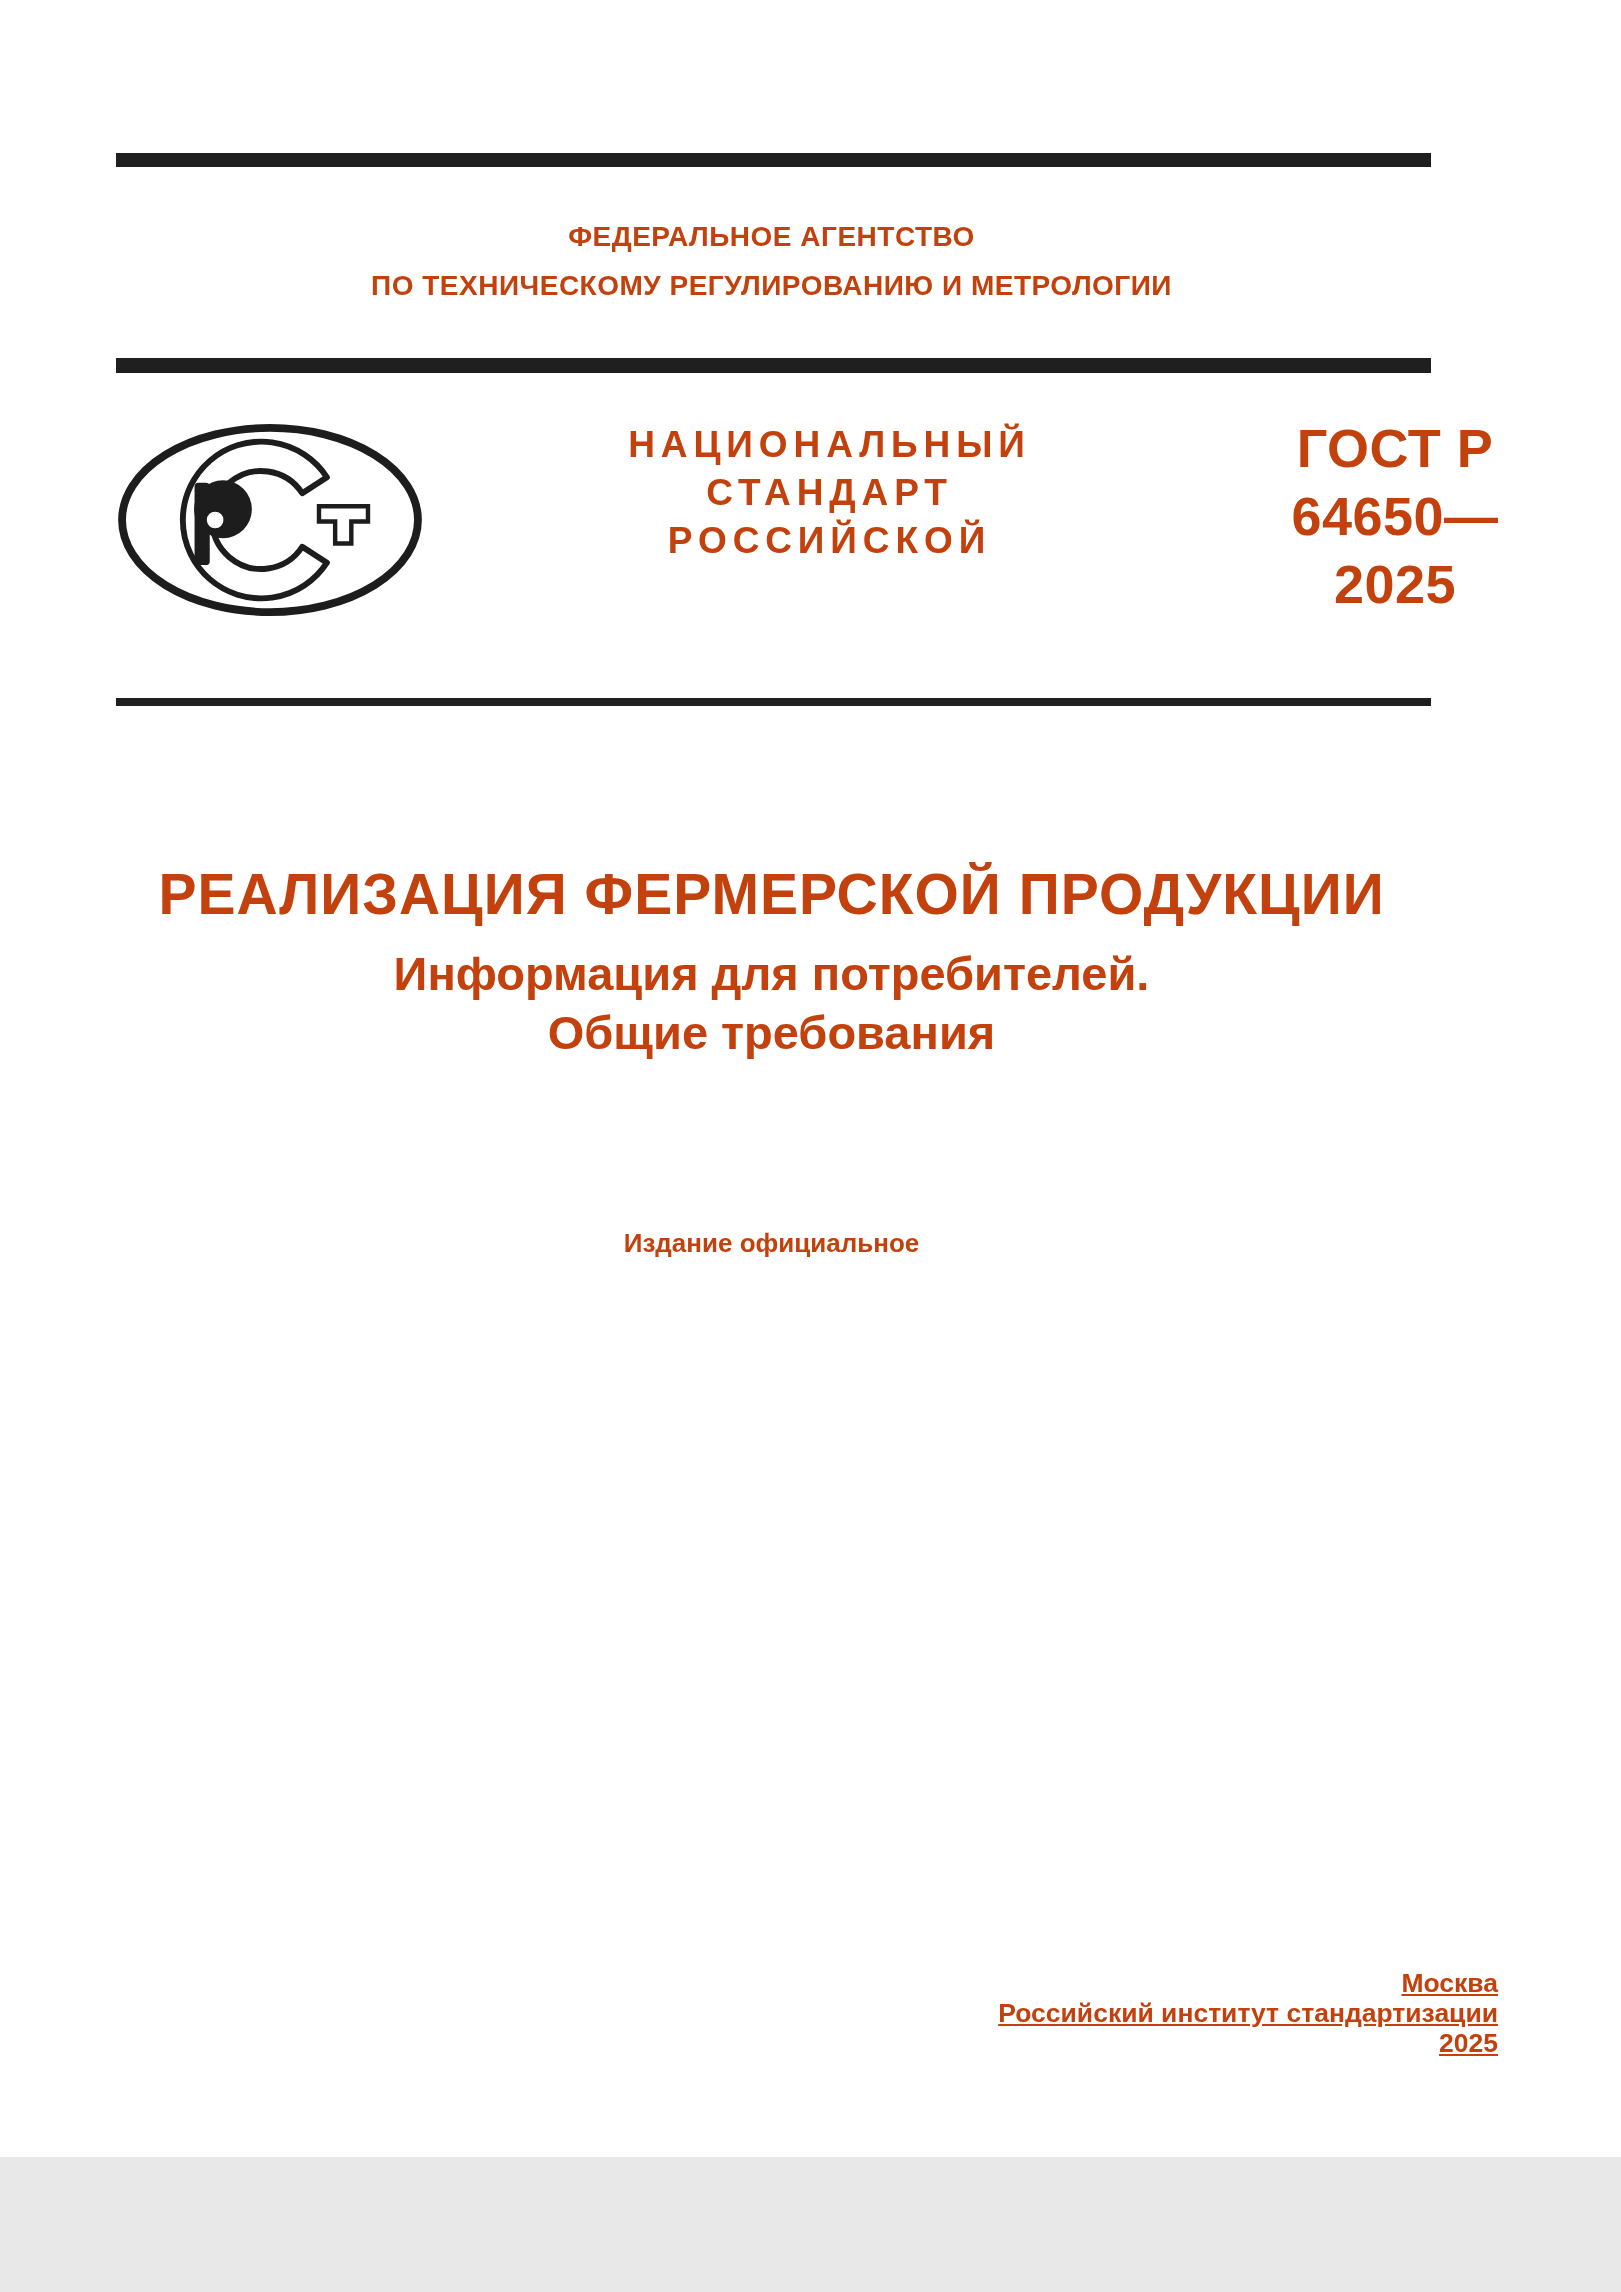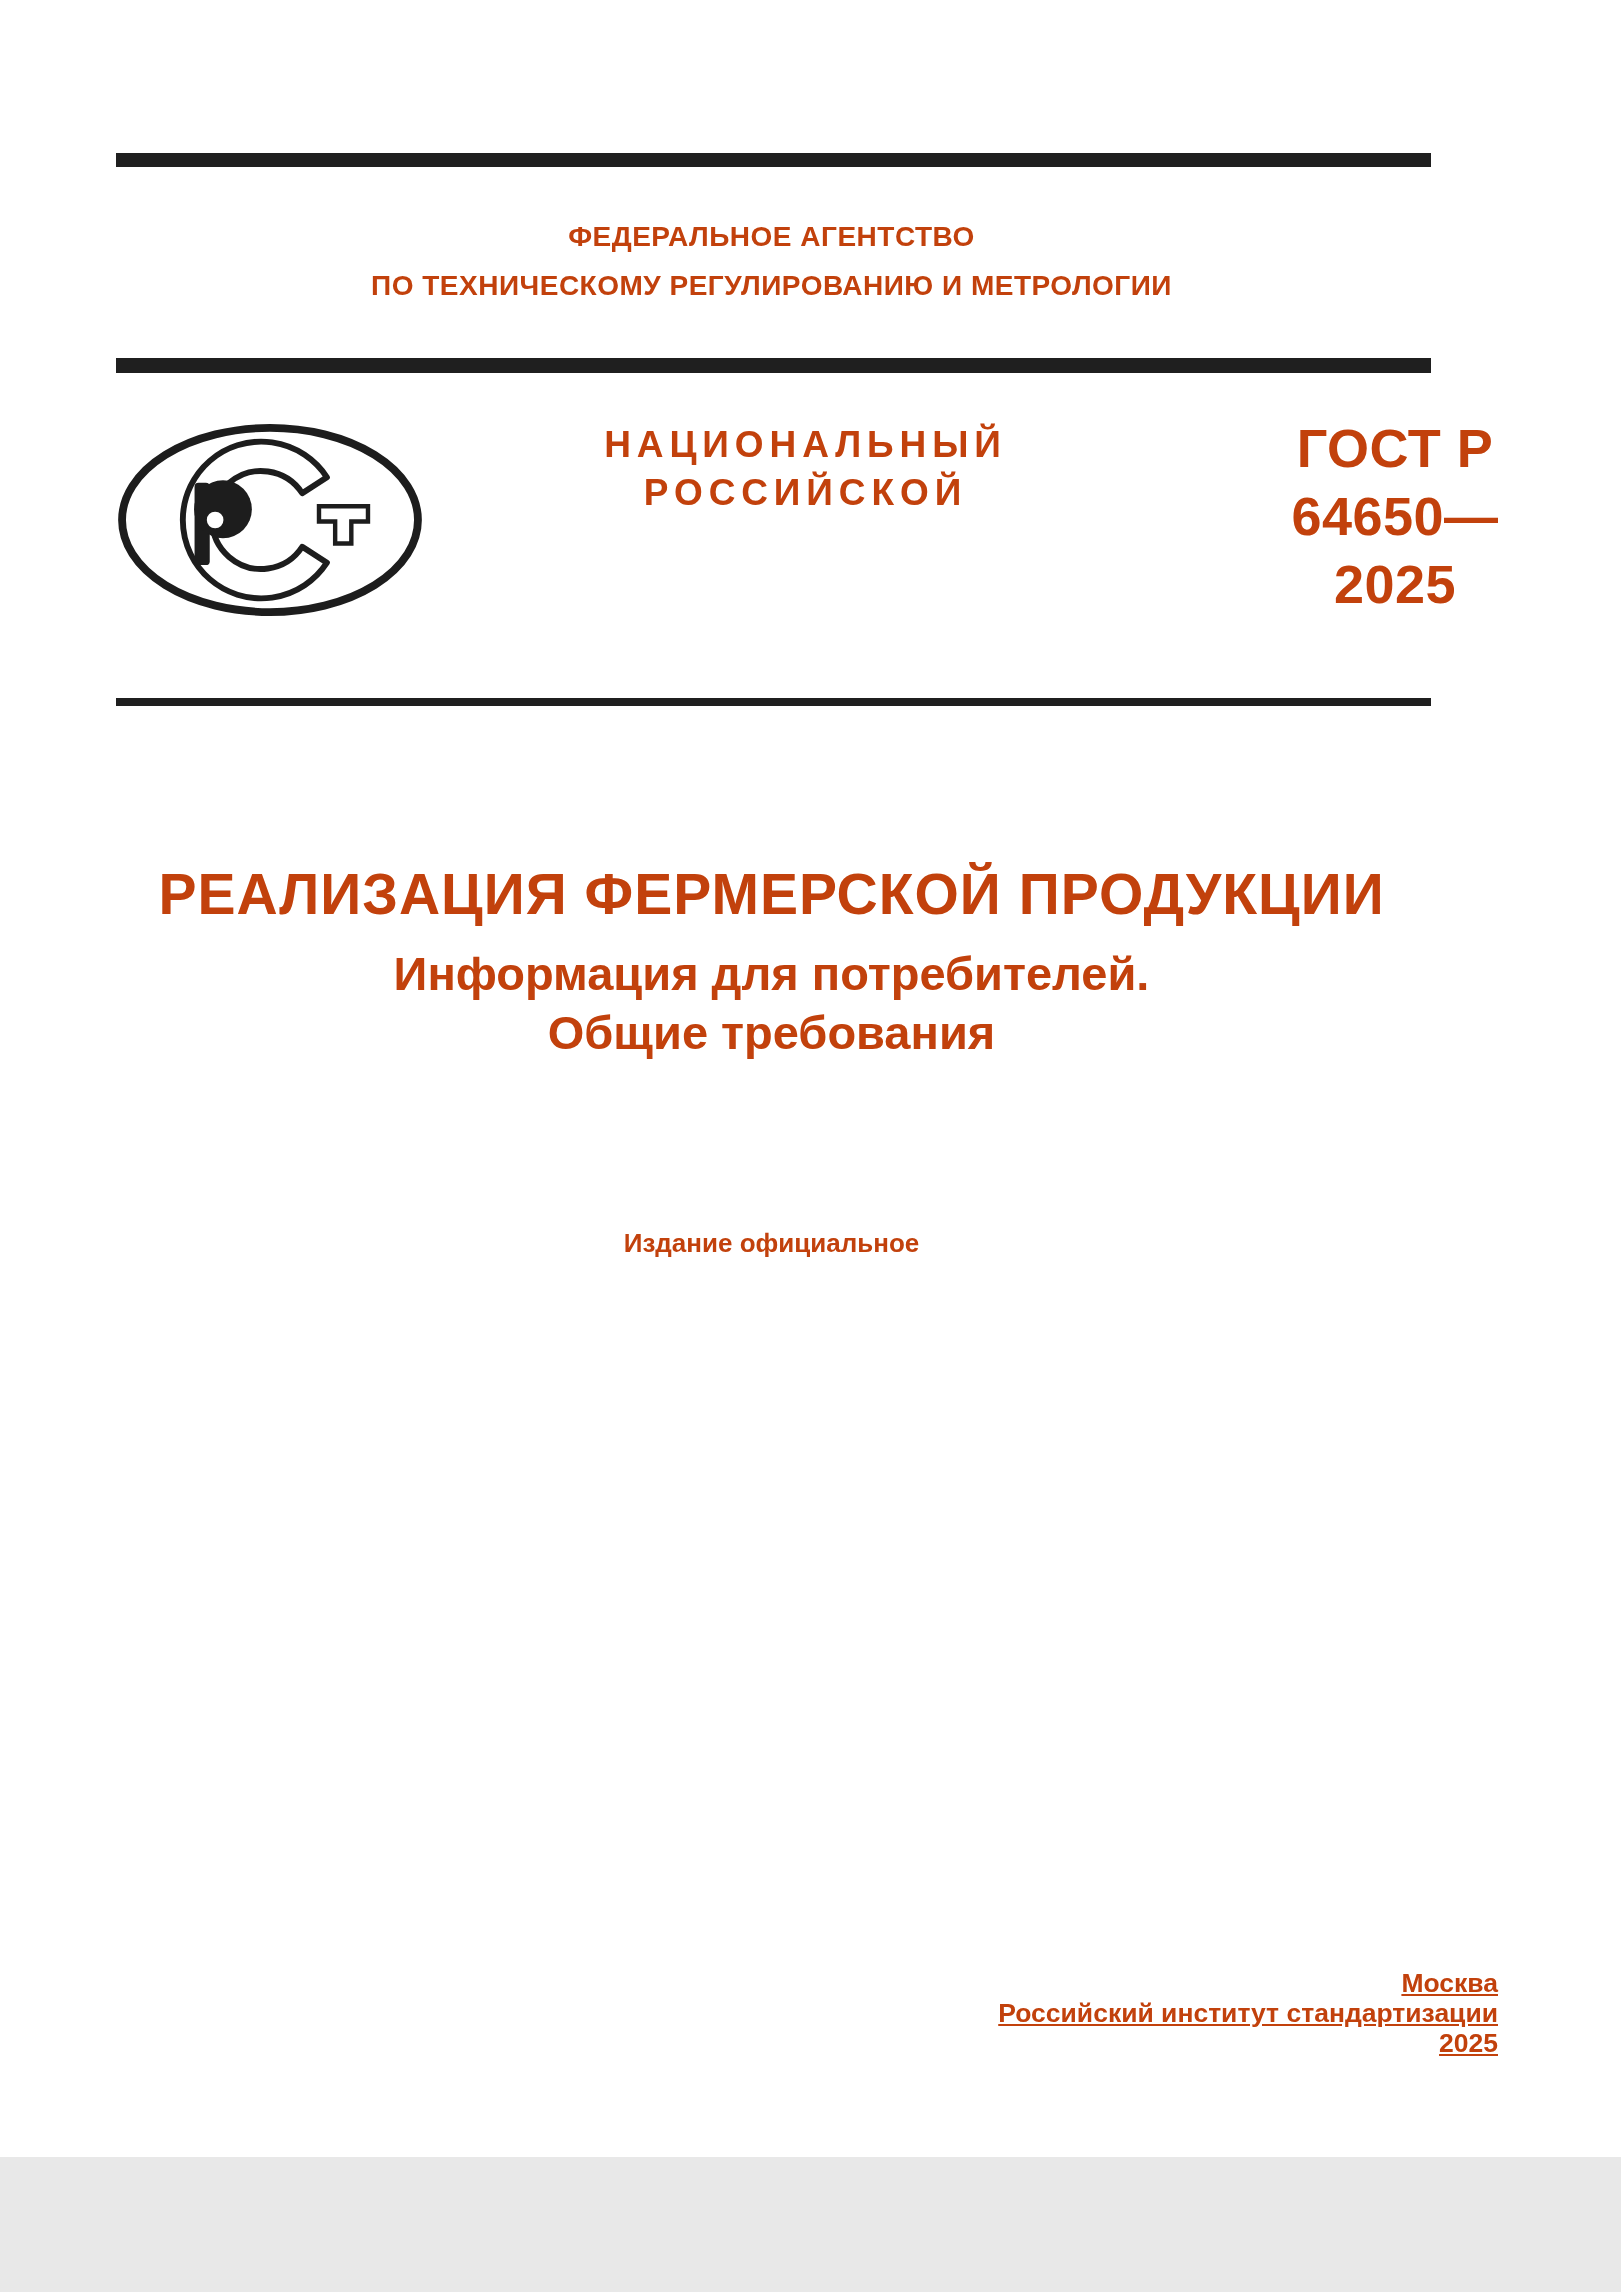--- a/index.html
+++ b/index.html
@@ -24,21 +24,21 @@
     text-align: center; font-size: 28px; line-height: 49px;
     letter-spacing: 0.5px;
   }
 
   .logo {
     position: absolute; top: 423px; left: 115px;
     width: 310px; height: 194px;
   }
 
   .std-type {
-    position: absolute; top: 421px; left: 438px; width: 735px;
+    position: absolute; top: 421px; left: 462px; width: 735px;
     text-align: center; font-size: 37px; line-height: 48px;
     letter-spacing: 5.9px;
   }
 
   .designation {
     position: absolute; top: 414px; left: 1189px; width: 412px;
     text-align: center; font-size: 54px; line-height: 68px;
     letter-spacing: 0.5px;
   }
 
@@ -83,20 +83,21 @@
     <g fill="#1d1d1d">
       <rect x="81" y="61" width="15.5" height="84" rx="4"></rect>
       <circle cx="110" cy="88" r="29.5"></circle>
       <circle cx="102" cy="99" r="8.5" fill="#ffffff"></circle>
     </g>
     <path d="M 208 85 H 258 V 100.5 H 241 V 123 H 224.5 V 100.5 H 208 Z" fill="#ffffff" stroke="#1d1d1d" stroke-width="4.5" stroke-linejoin="miter"></path>
   </svg>
 
   <div class="std-type">
     <div>НАЦИОНАЛЬНЫЙ</div>
+    <div>СТАНДАРТ</div>
     <div>РОССИЙСКОЙ</div>
   </div>
 
   <div class="designation">
     <div>ГОСТ Р</div>
     <div>64650—</div>
     <div>2025</div>
   </div>
 
   <div class="rule rule-thin"></div>

